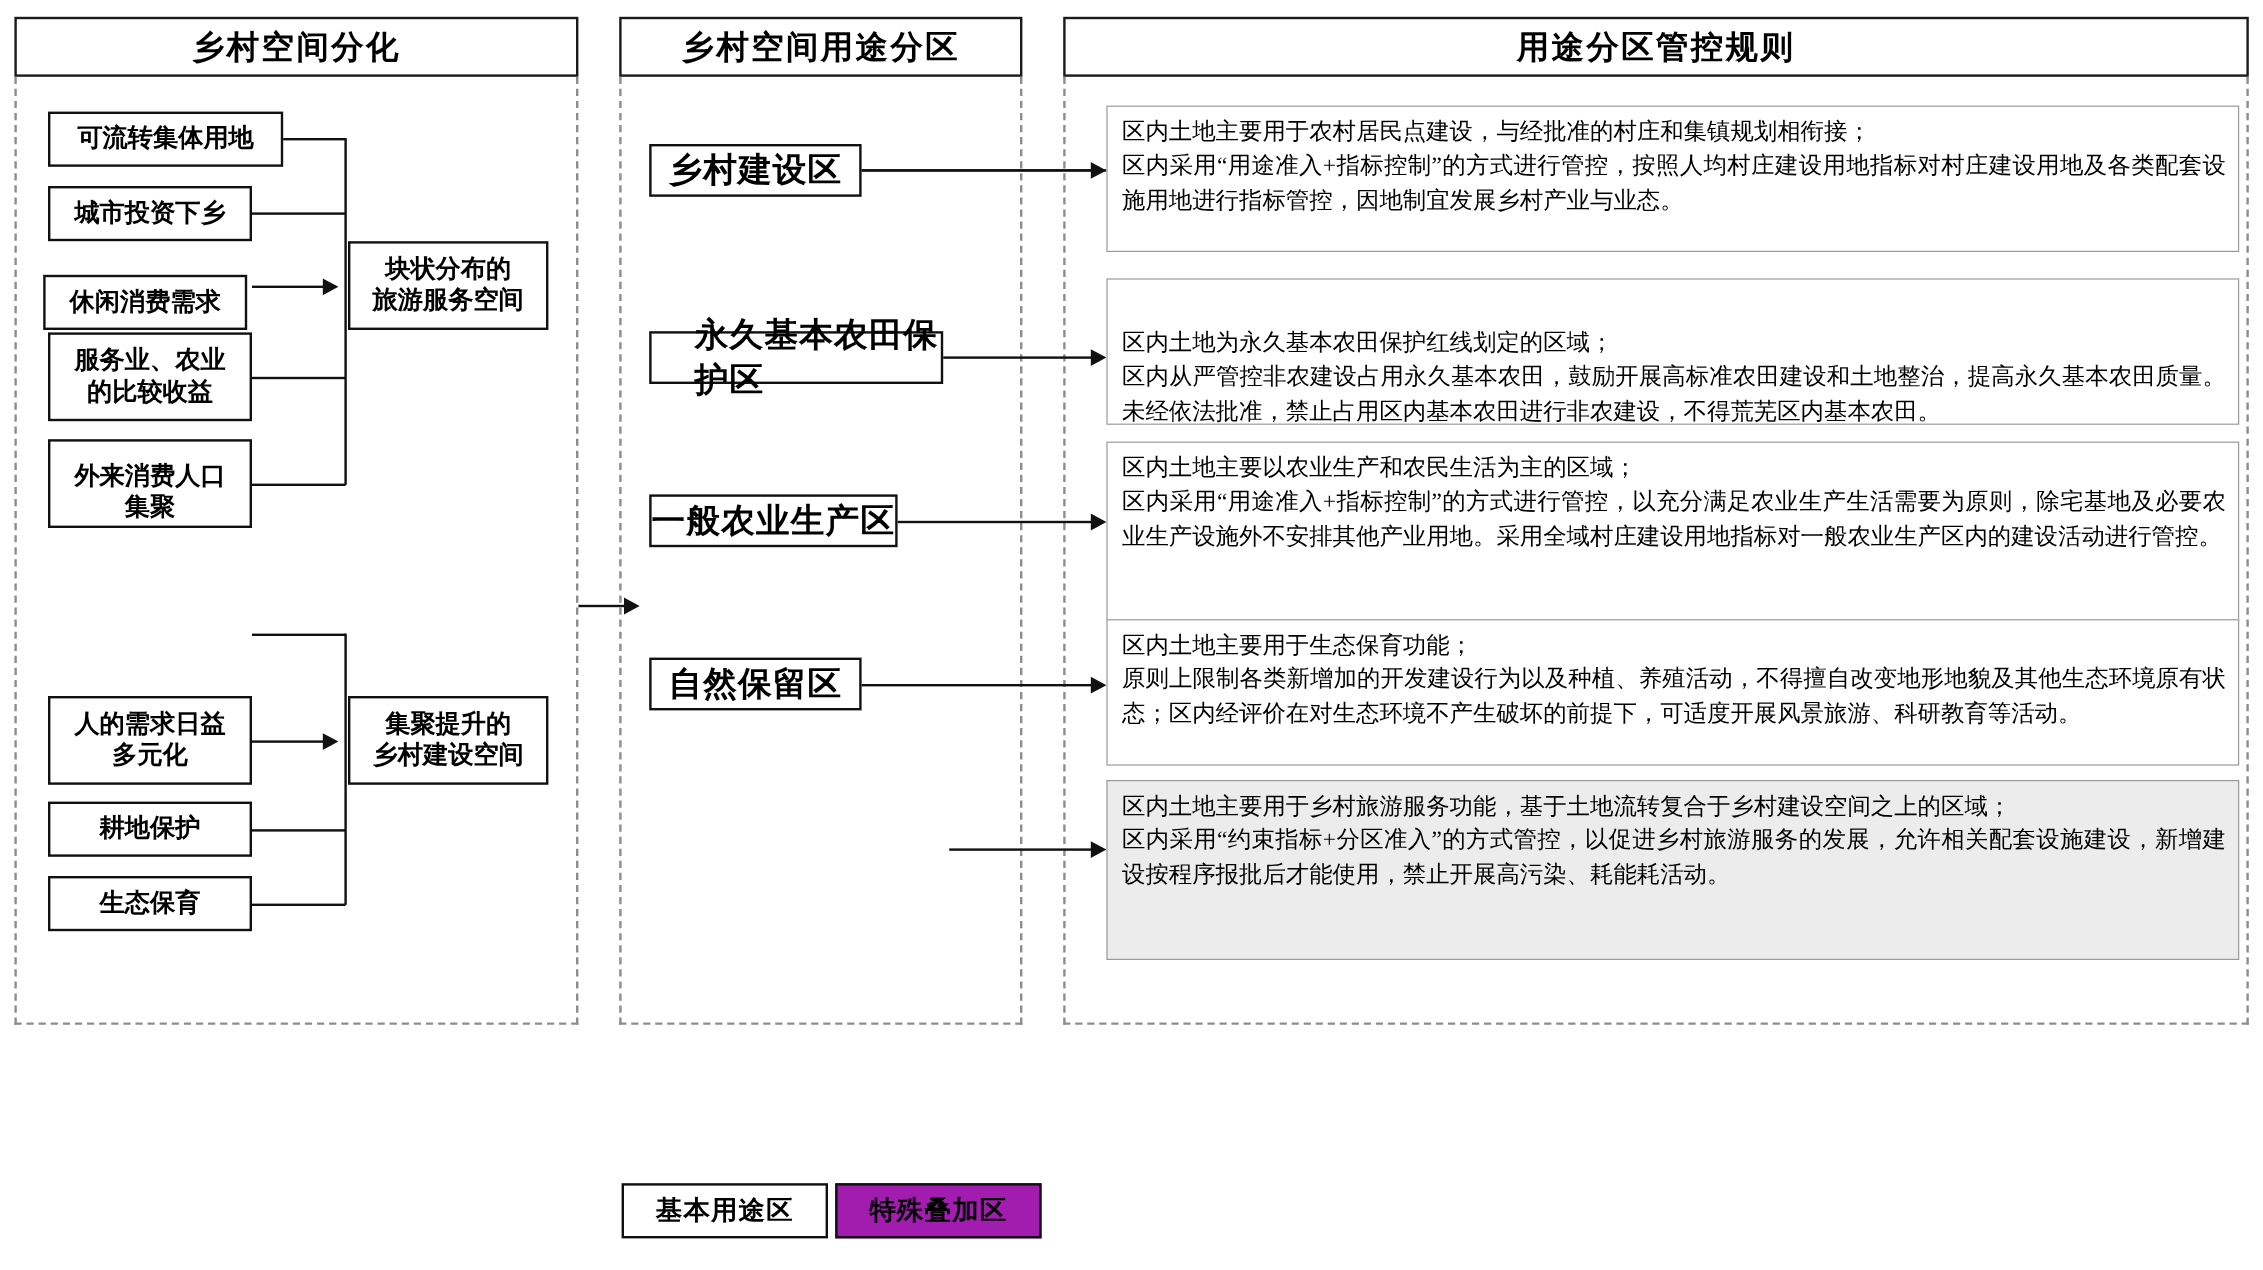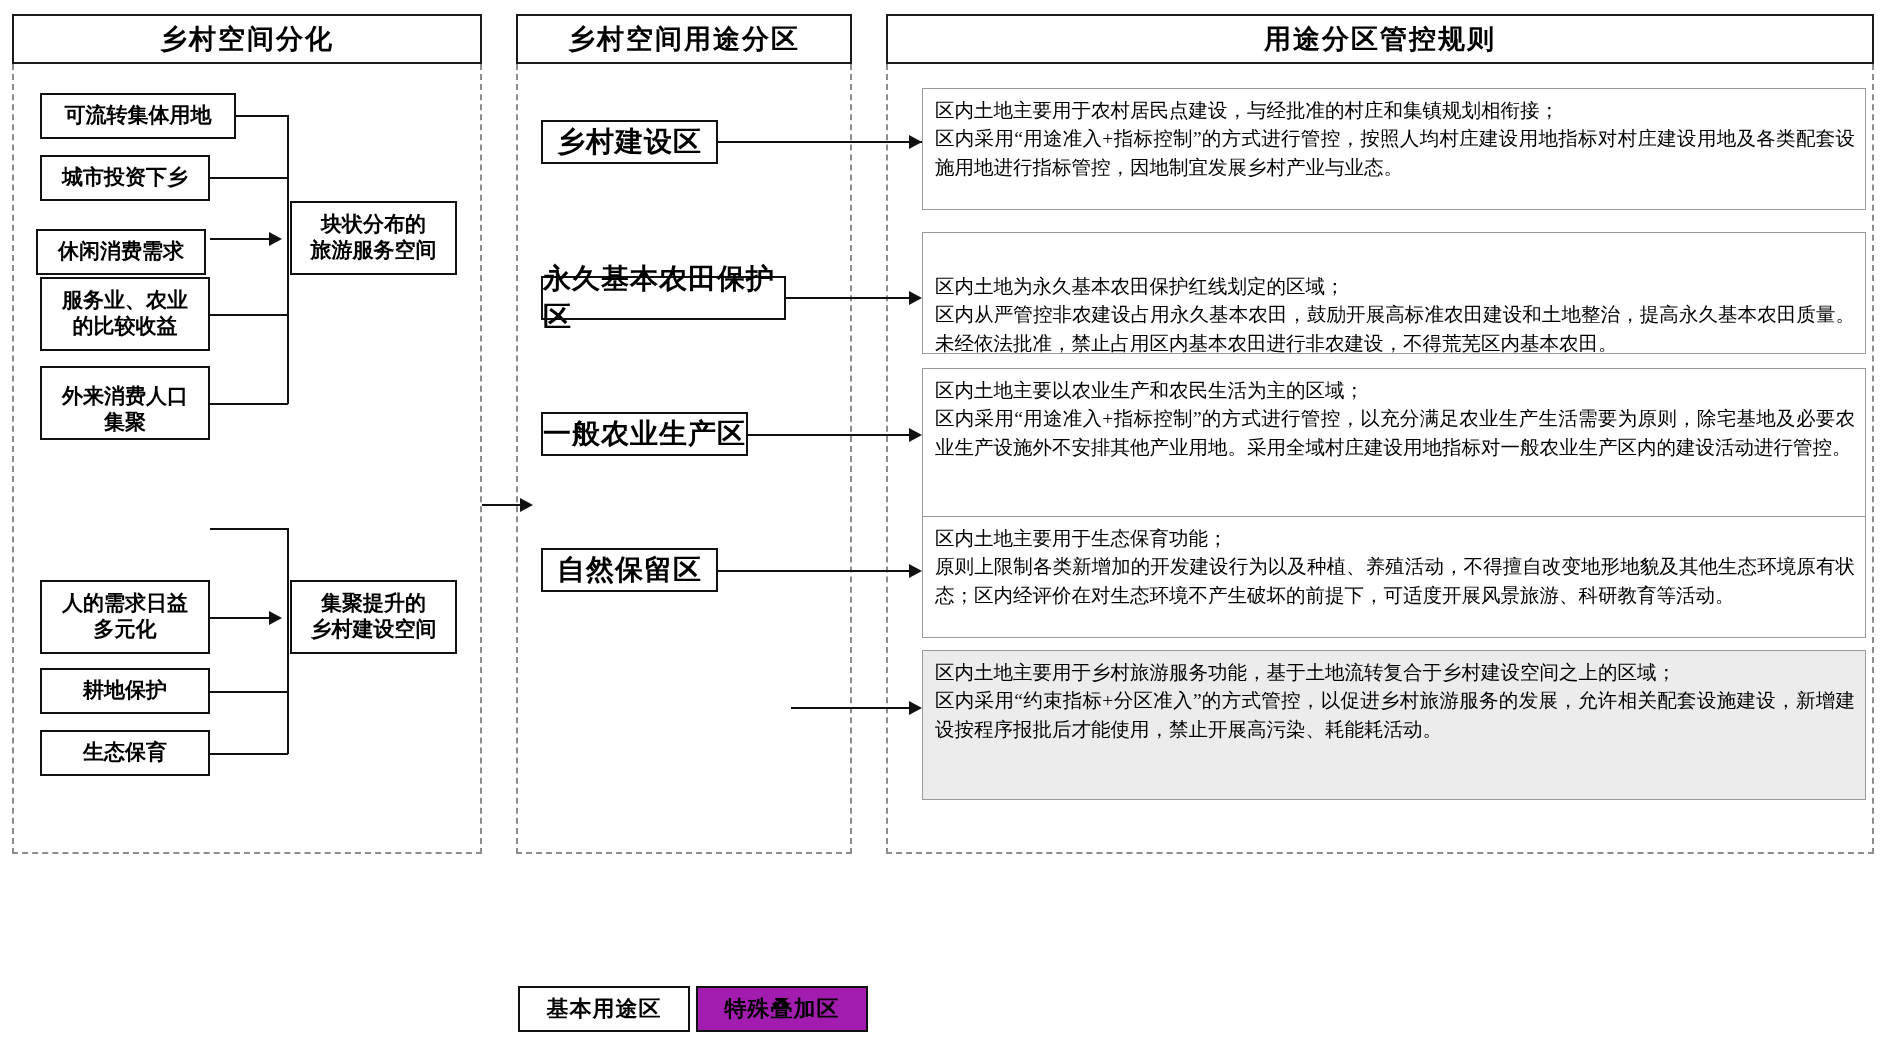--- a/index.html
+++ b/index.html
@@ -154,21 +154,21 @@
     <span class="ml" style="white-space: pre-line;">集聚提升的
 乡村建设空间</span>
   </div>
 
   <div class="hline thick" style="left:482px;top:504px;width:44px;"></div>
   <div class="arrowhead" style="left:520px;top:498px;"></div>
 
   <div class="abs zonebox" style="left:541px;top:120px;width:177px;height:44px;">
     <span>乡村建设区</span>
   </div>
-  <div class="abs zonebox" style="left:541px;top:276px;width:245px;height:44px;">
+  <div class="abs zonebox" style="left:541px;top:276px;width:245px;height:44px;padding-left:36px;">
     <span>永久基本农田保护区</span>
   </div>
   <div class="abs zonebox" style="left:541px;top:412px;width:207px;height:44px;">
     <span>一般农业生产区</span>
   </div>
   <div class="abs zonebox" style="left:541px;top:548px;width:177px;height:44px;">
     <span>自然保留区</span>
   </div>
 
   <div class="hline thick" style="left:718px;top:141px;width:498px;"></div>

